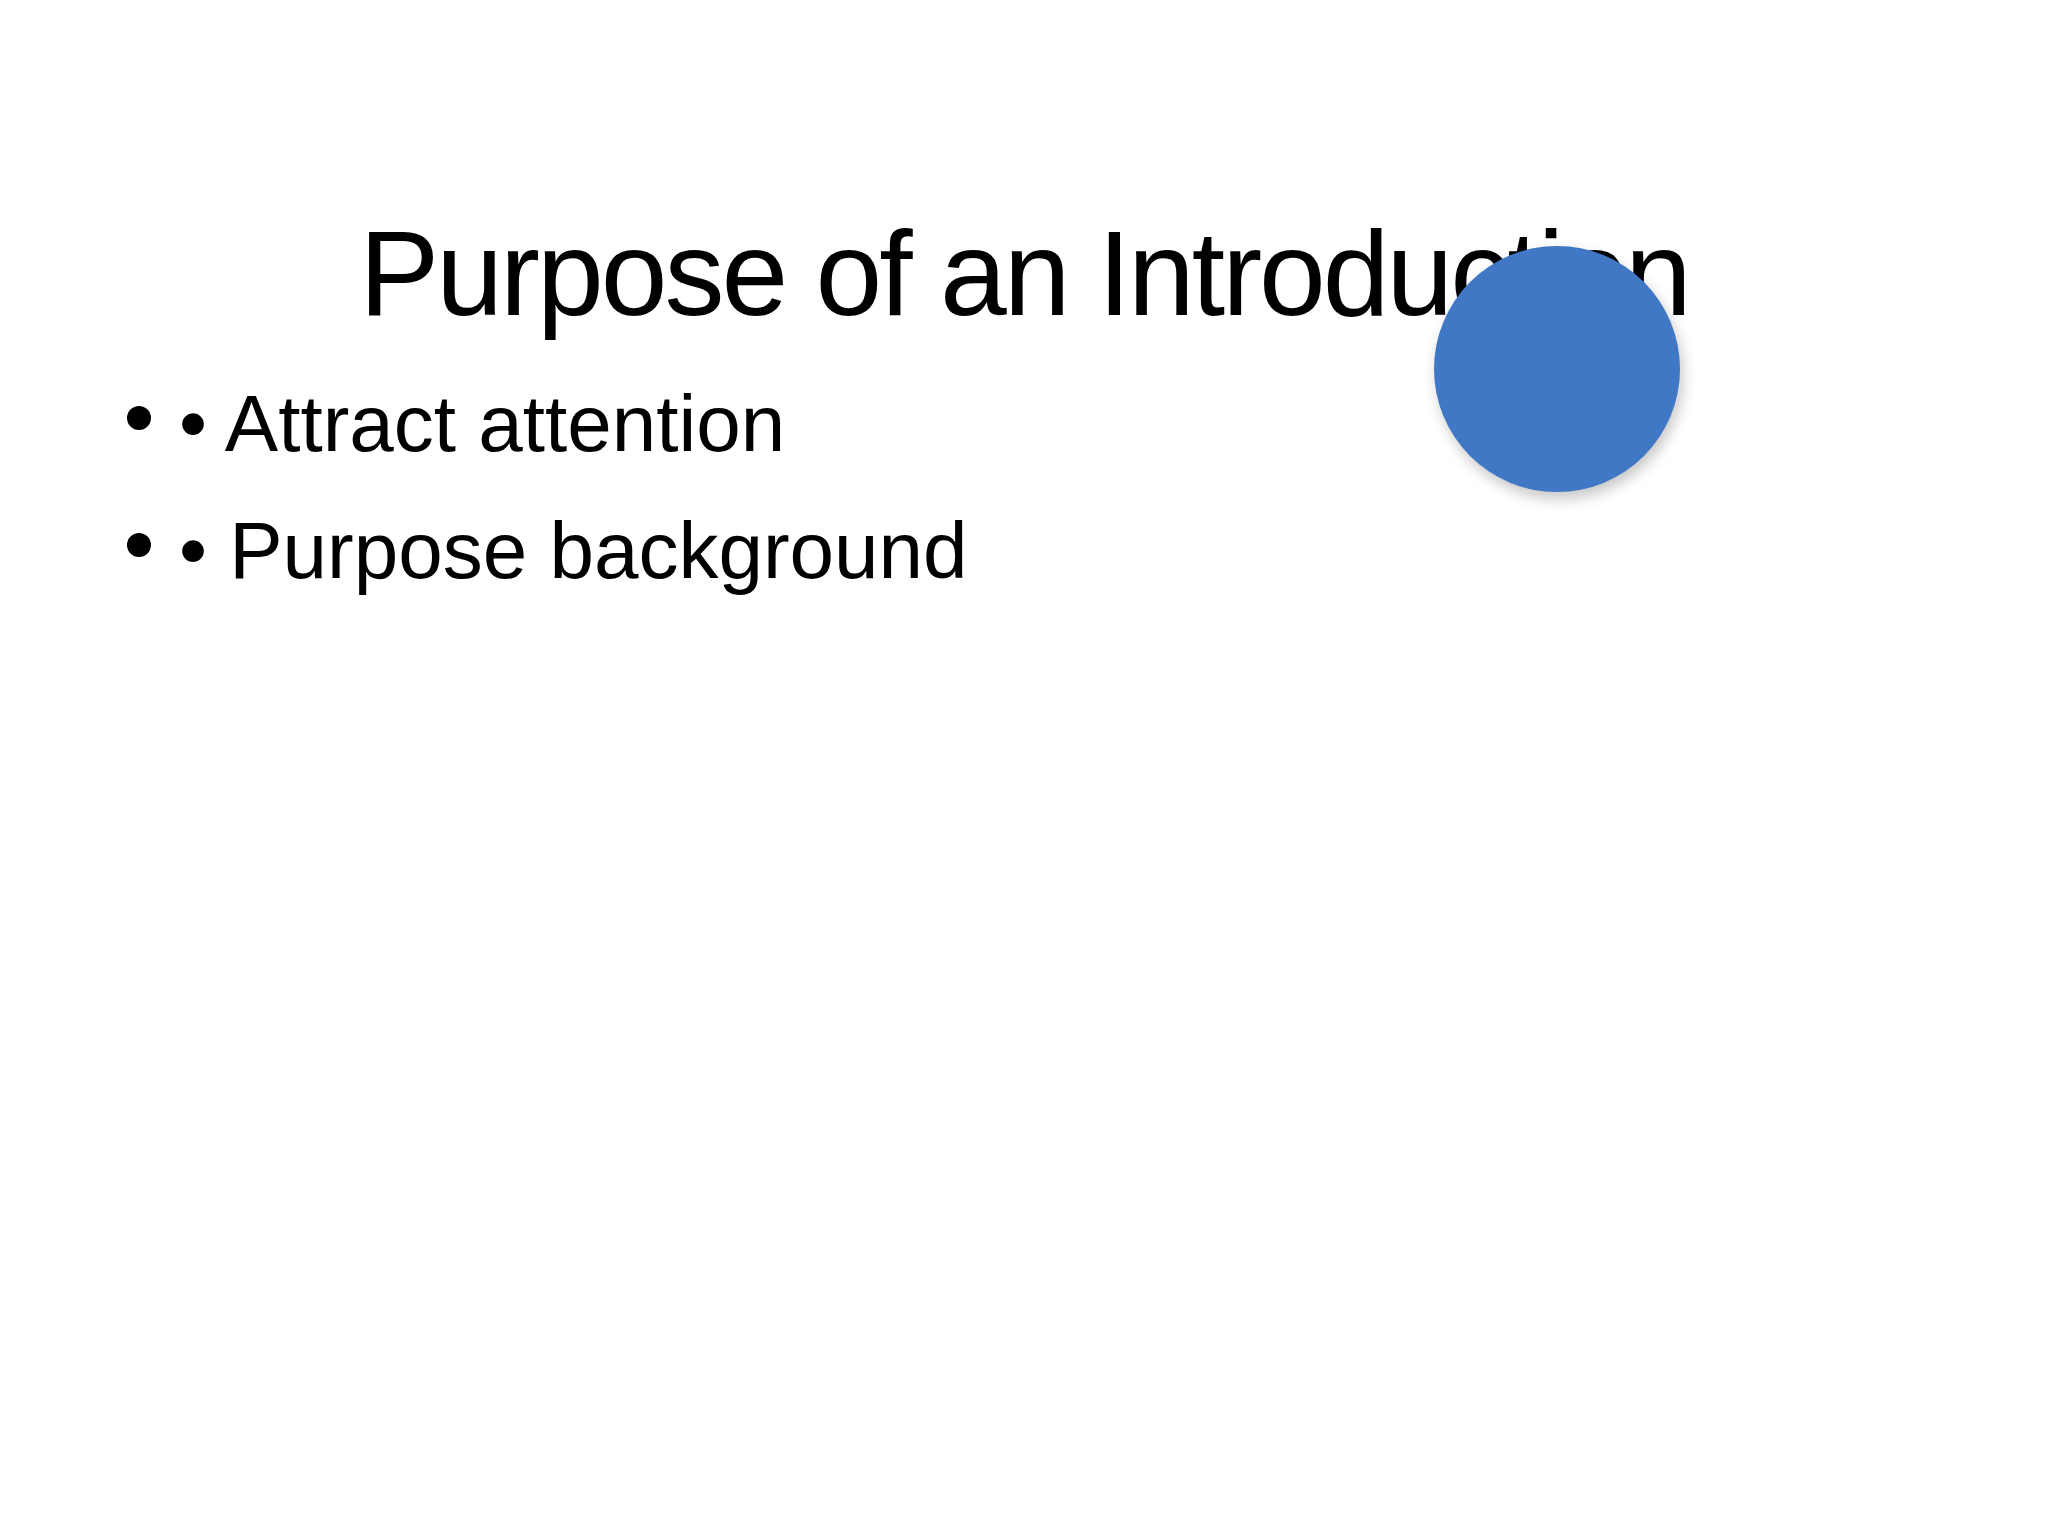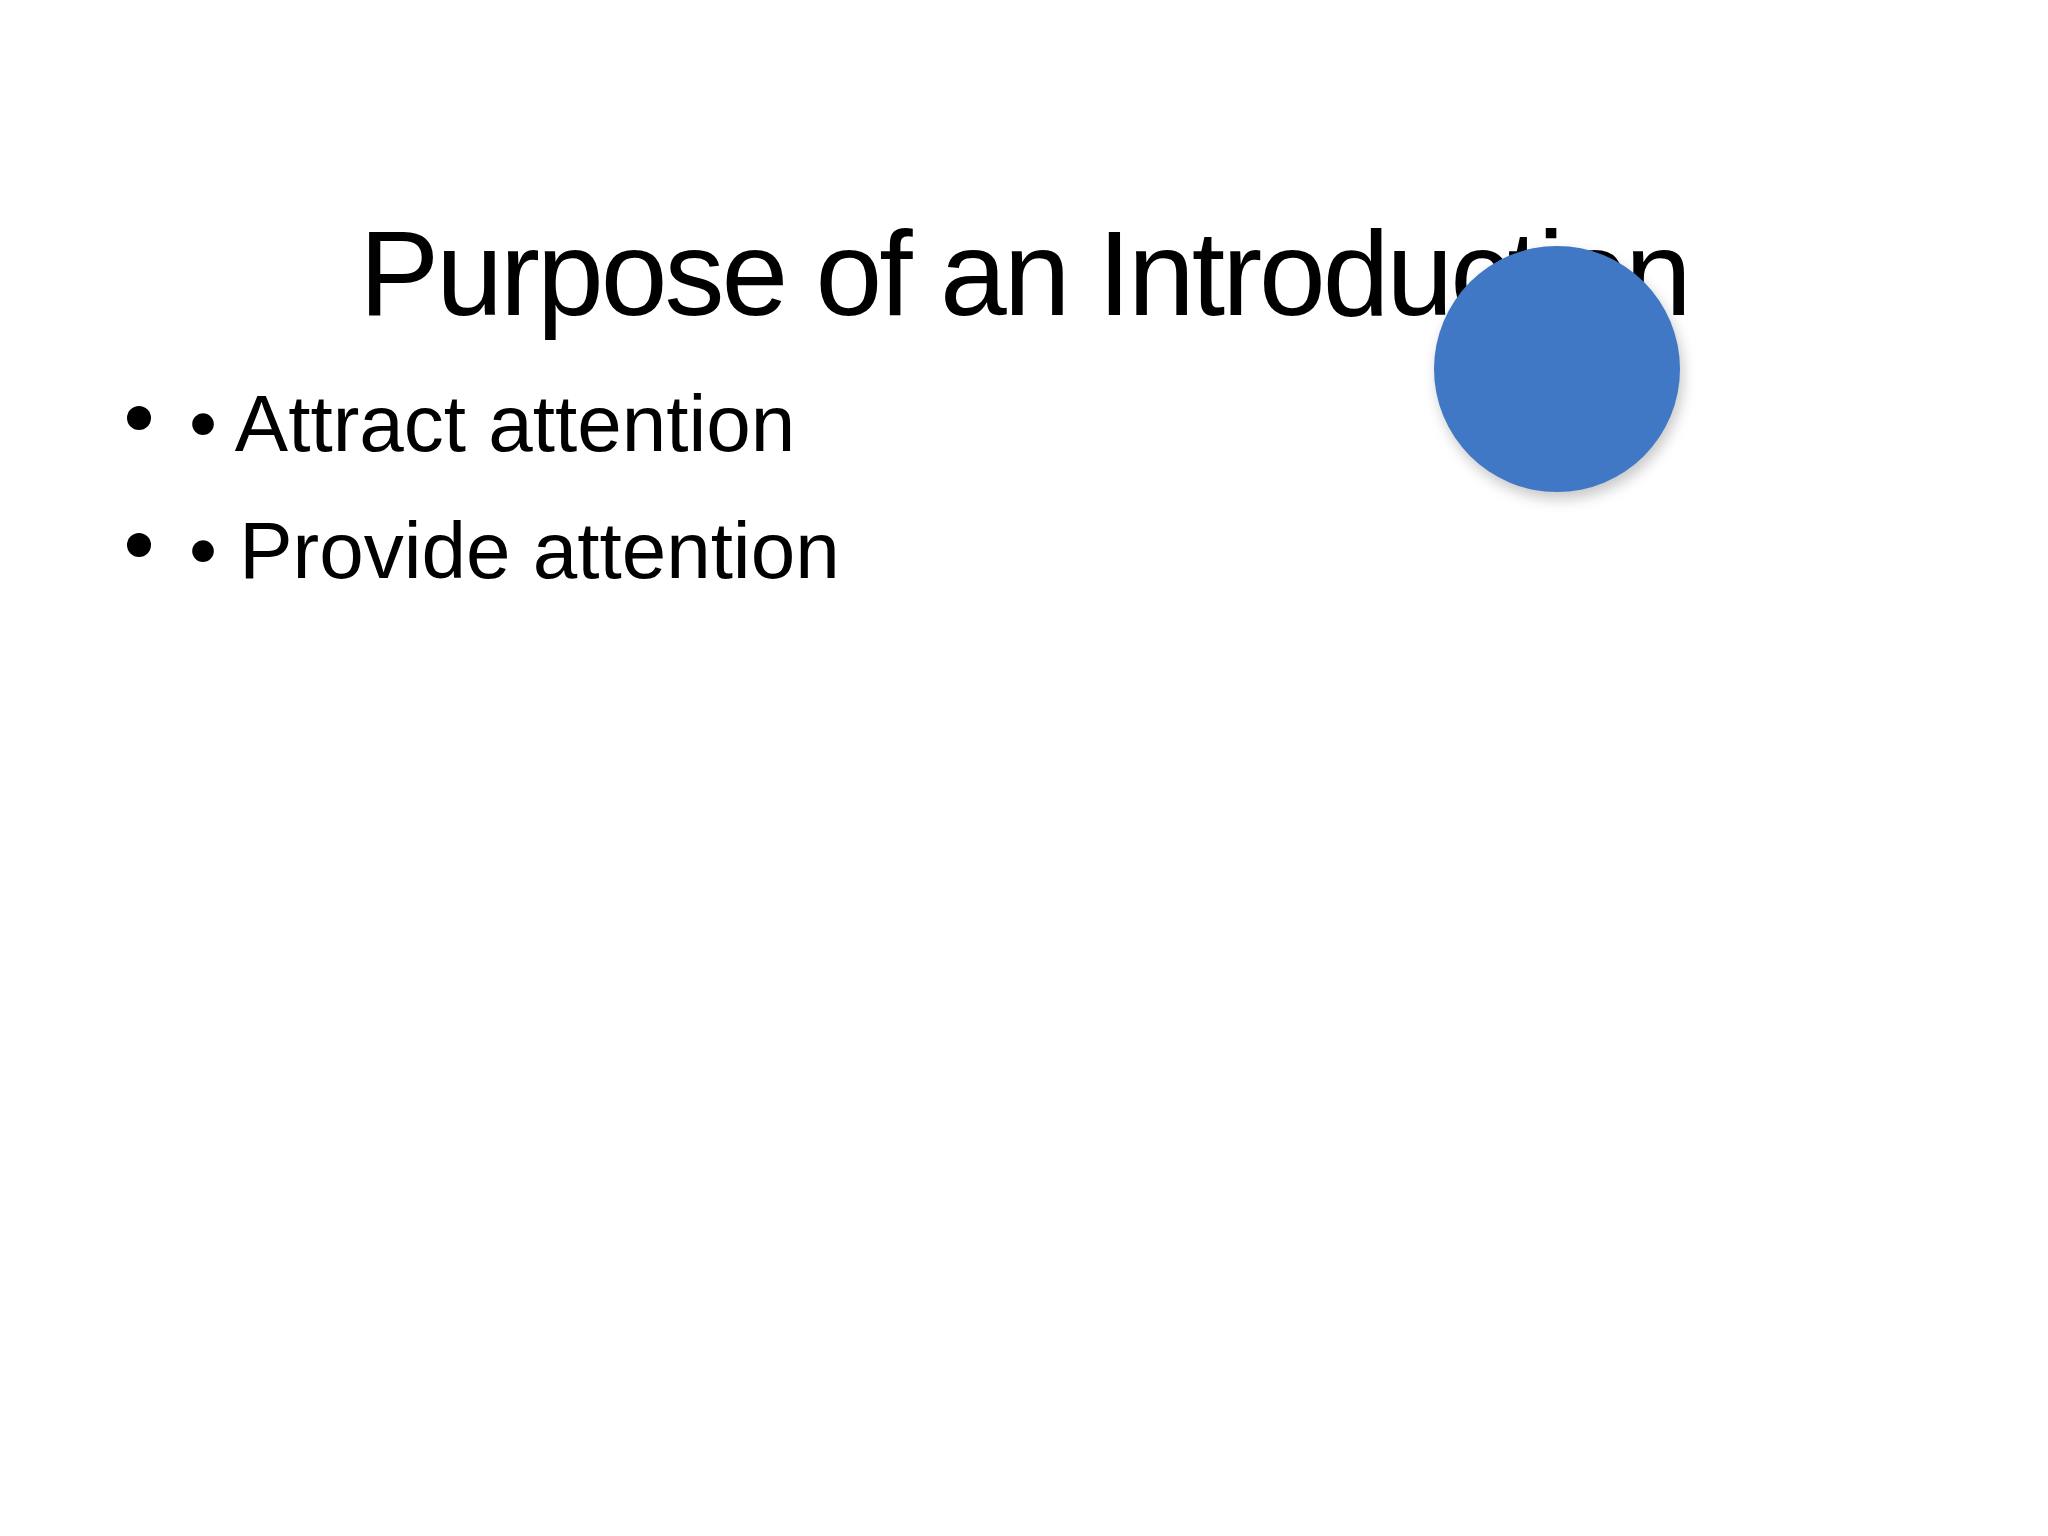--- a/index.html
+++ b/index.html
@@ -52,21 +52,21 @@
   }
   .marker-dot {
     flex: 0 0 auto;
     width: 24px;
     height: 24px;
     border-radius: 50%;
     background: #000000;
     transform: translateY(-6px);
   }
   .bullet-text {
-    margin-left: 38px;
+    margin-left: 28px;
     font-size: 80px;
     line-height: 1.2;
     white-space: nowrap;
   }
 </style>
 </head>
 <body>
 
 <div class="slide" style="background-color: rgb(255, 255, 255);">
 
@@ -76,18 +76,18 @@
 
   <ul class="bullet-list">
 
     <li class="bullet-item">
       <span class="marker-dot"></span>
       <span class="bullet-text">• Attract attention</span>
     </li>
 
     <li class="bullet-item">
       <span class="marker-dot"></span>
-      <span class="bullet-text">• Provide attention</span>
+      <span class="bullet-text">• Purpose background</span>
     </li>
 
 
   </ul>
 </div>
 
 </body></html>

